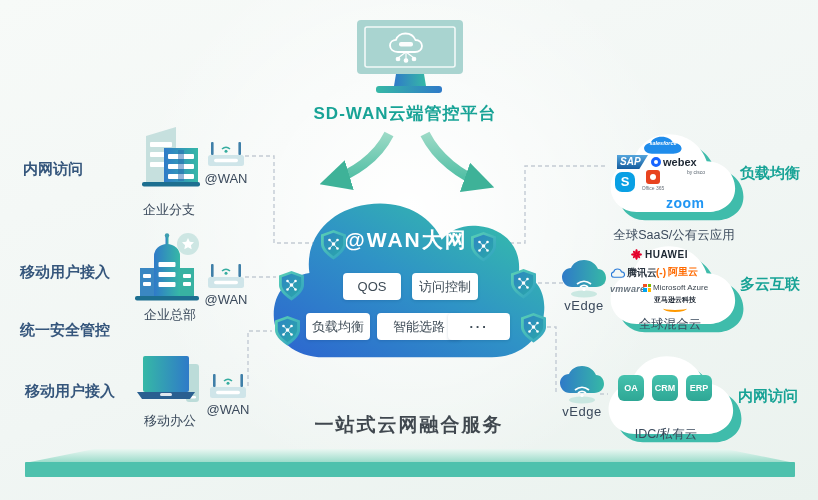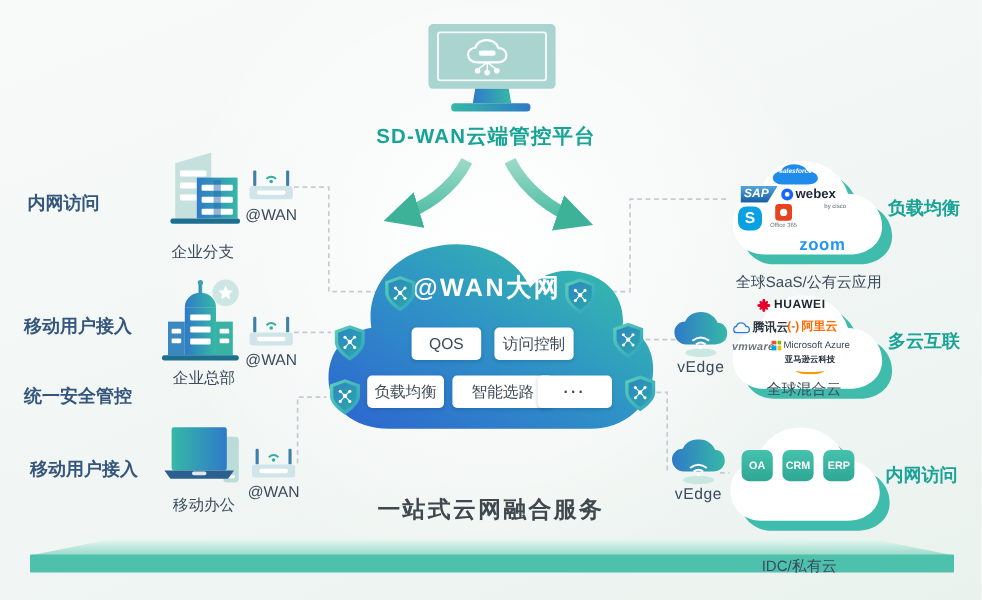--- a/index.html
+++ b/index.html
@@ -62,21 +62,21 @@
   
   .vedge-icon{width:46px;height:38px;z-index:2;}
   .v1{left:561px;top:260px;} .v2{left:559px;top:366px;}
   .vedge-label{font-size:13px;color:var(--caption);width:54px;text-align:center;letter-spacing:.5px;}
   .v1l{left:557px;top:298px;} .v2l{left:555px;top:404px;}
 
   
   .rcloud{width:140px;height:95px;z-index:2;}
   .rc1{left:607px;top:126px;} .rc2{left:607px;top:238px;} .rc3{left:605px;top:348px;}
   .caption{font-size:12.5px;color:var(--caption);text-align:center;width:156px;white-space:nowrap;z-index:2;}
-  .c1{left:596px;top:227px;} .c2{left:592px;top:316px;} .c3{left:588px;top:426px;margin-top:38px;}
+  .c1{left:596px;top:227px;} .c2{left:592px;top:316px;} .c3{left:588px;top:426px;}
   .side-feature{font-size:15px;font-weight:700;color:var(--accent);white-space:nowrap;z-index:2;}
   .f1{left:740px;top:164px;} .f2{left:740px;top:275px;} .f3{left:738px;top:387px;}
 
   
   .logo{position:absolute;z-index:3;}
   .sf{left:36px;top:9px;width:40px;height:20px;}
   .sf-text{position:absolute;left:0;top:5px;width:40px;text-align:center;
     font-size:5.5px;color:#fff;font-style:italic;font-weight:700;}
   .sap{left:10px;top:29px;width:31px;height:14px;
     background:linear-gradient(180deg,#55a6dd,#145c9e);

